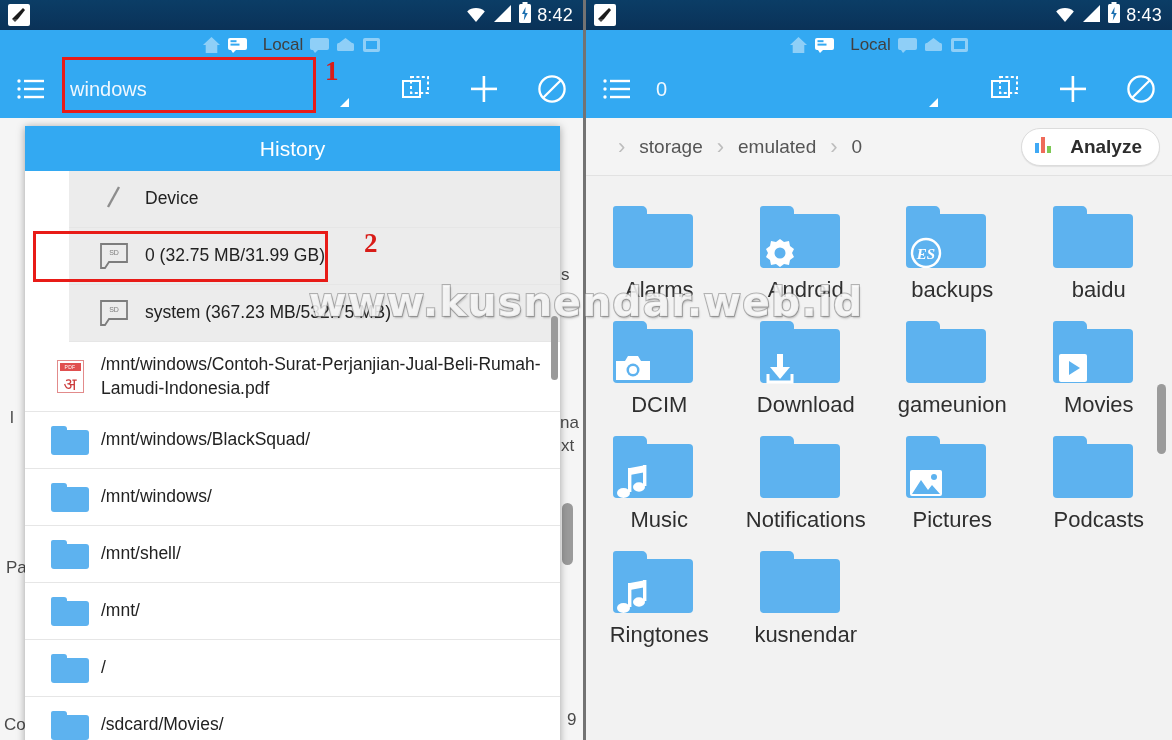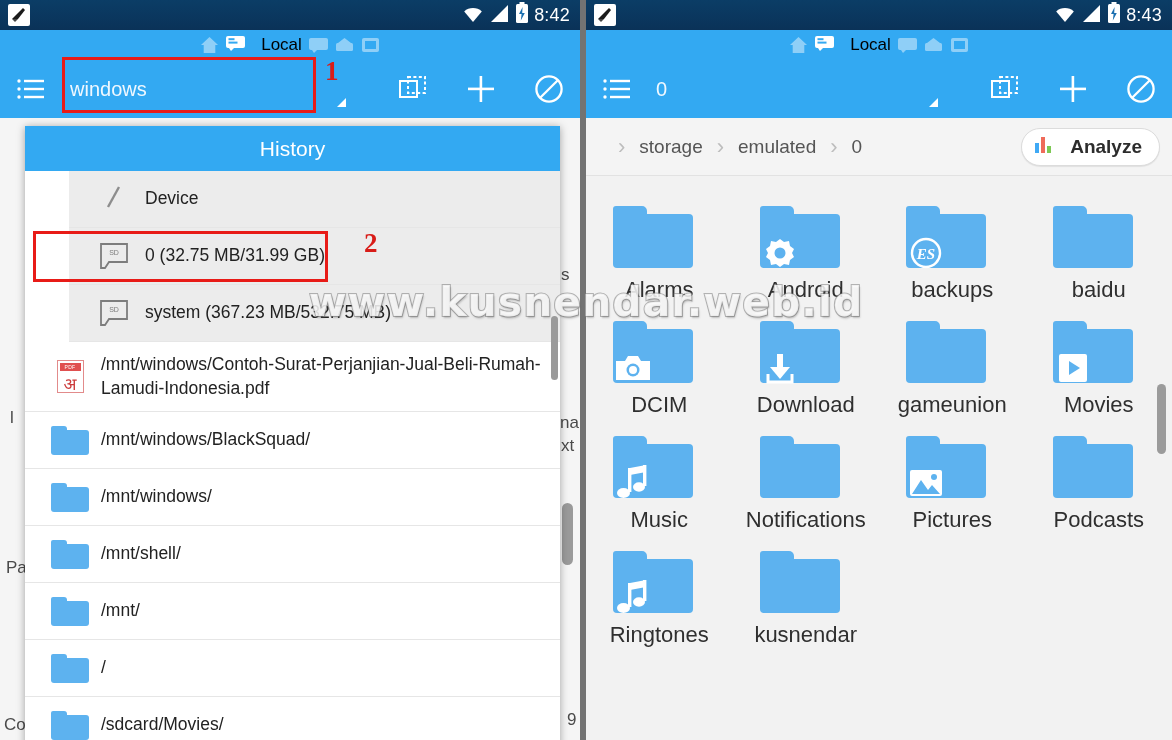--- a/index.html
+++ b/index.html
@@ -4,41 +4,41 @@
 <style>
   * { box-sizing: border-box; margin: 0; padding: 0; }
   html, body {
     width: 1172px; height: 740px;
     font-family: "Liberation Sans", sans-serif;
     background: #ffffff; overflow: hidden;
   }
   .stage { position: relative; width: 1172px; height: 740px; display: flex; }
 
   .panel { position: relative; width: 586px; height: 740px; overflow: hidden; background:#f2f2f2; }
-  .panel.left { border-right: 6px solid #737373; }
+  .panel.left { border-right: 3px solid #737373; }
 
   
   .statusbar {
     height: 30px; background: linear-gradient(#0b3d66, #0a3258);
     display: flex; align-items: center; padding: 0 10px 0 8px;
     color: #fff; position: relative; z-index: 5;
   }
   .sb-logo { width: 22px; height: 22px; background:#fff; border-radius:2px; position: relative; }
   .sb-logo svg { position:absolute; left:2px; top:2px; }
   .sb-right { margin-left: auto; display: flex; align-items: center; gap: 5px; }
   .sb-time { font-size: 18px; font-weight: 400; letter-spacing: .2px; }
 
   
   .appbar { background: #33a9f2; position: relative; z-index: 4; }
   .tabrow {
     height: 30px; display: flex; align-items: center; justify-content: center; gap: 7px;
   }
   .tabrow .t-ico { opacity: .45; display:flex; align-items:center; }
   .tabrow .t-local {
-    display: flex; align-items: flex-start; gap: 16px; color: #000000; font-size: 17px;
+    display: flex; align-items: center; gap: 16px; color: #404040; font-size: 17px;
   }
   .toolrow { height: 58px; display: flex; align-items: center; padding: 0 16px; justify-content: space-between; }
   .hamburger { width: 32px; height: 24px; display:flex; align-items:center; }
   .pathbox {
     position: relative; margin-left: 22px; flex: 1; height: 48px;
     display: flex; align-items: center;
   }
   .pathbox .ptext { color: #f0f8ff; font-size: 20px; }
   .pathbox .caret {
     position: absolute; right: 52px; bottom: 6px;

